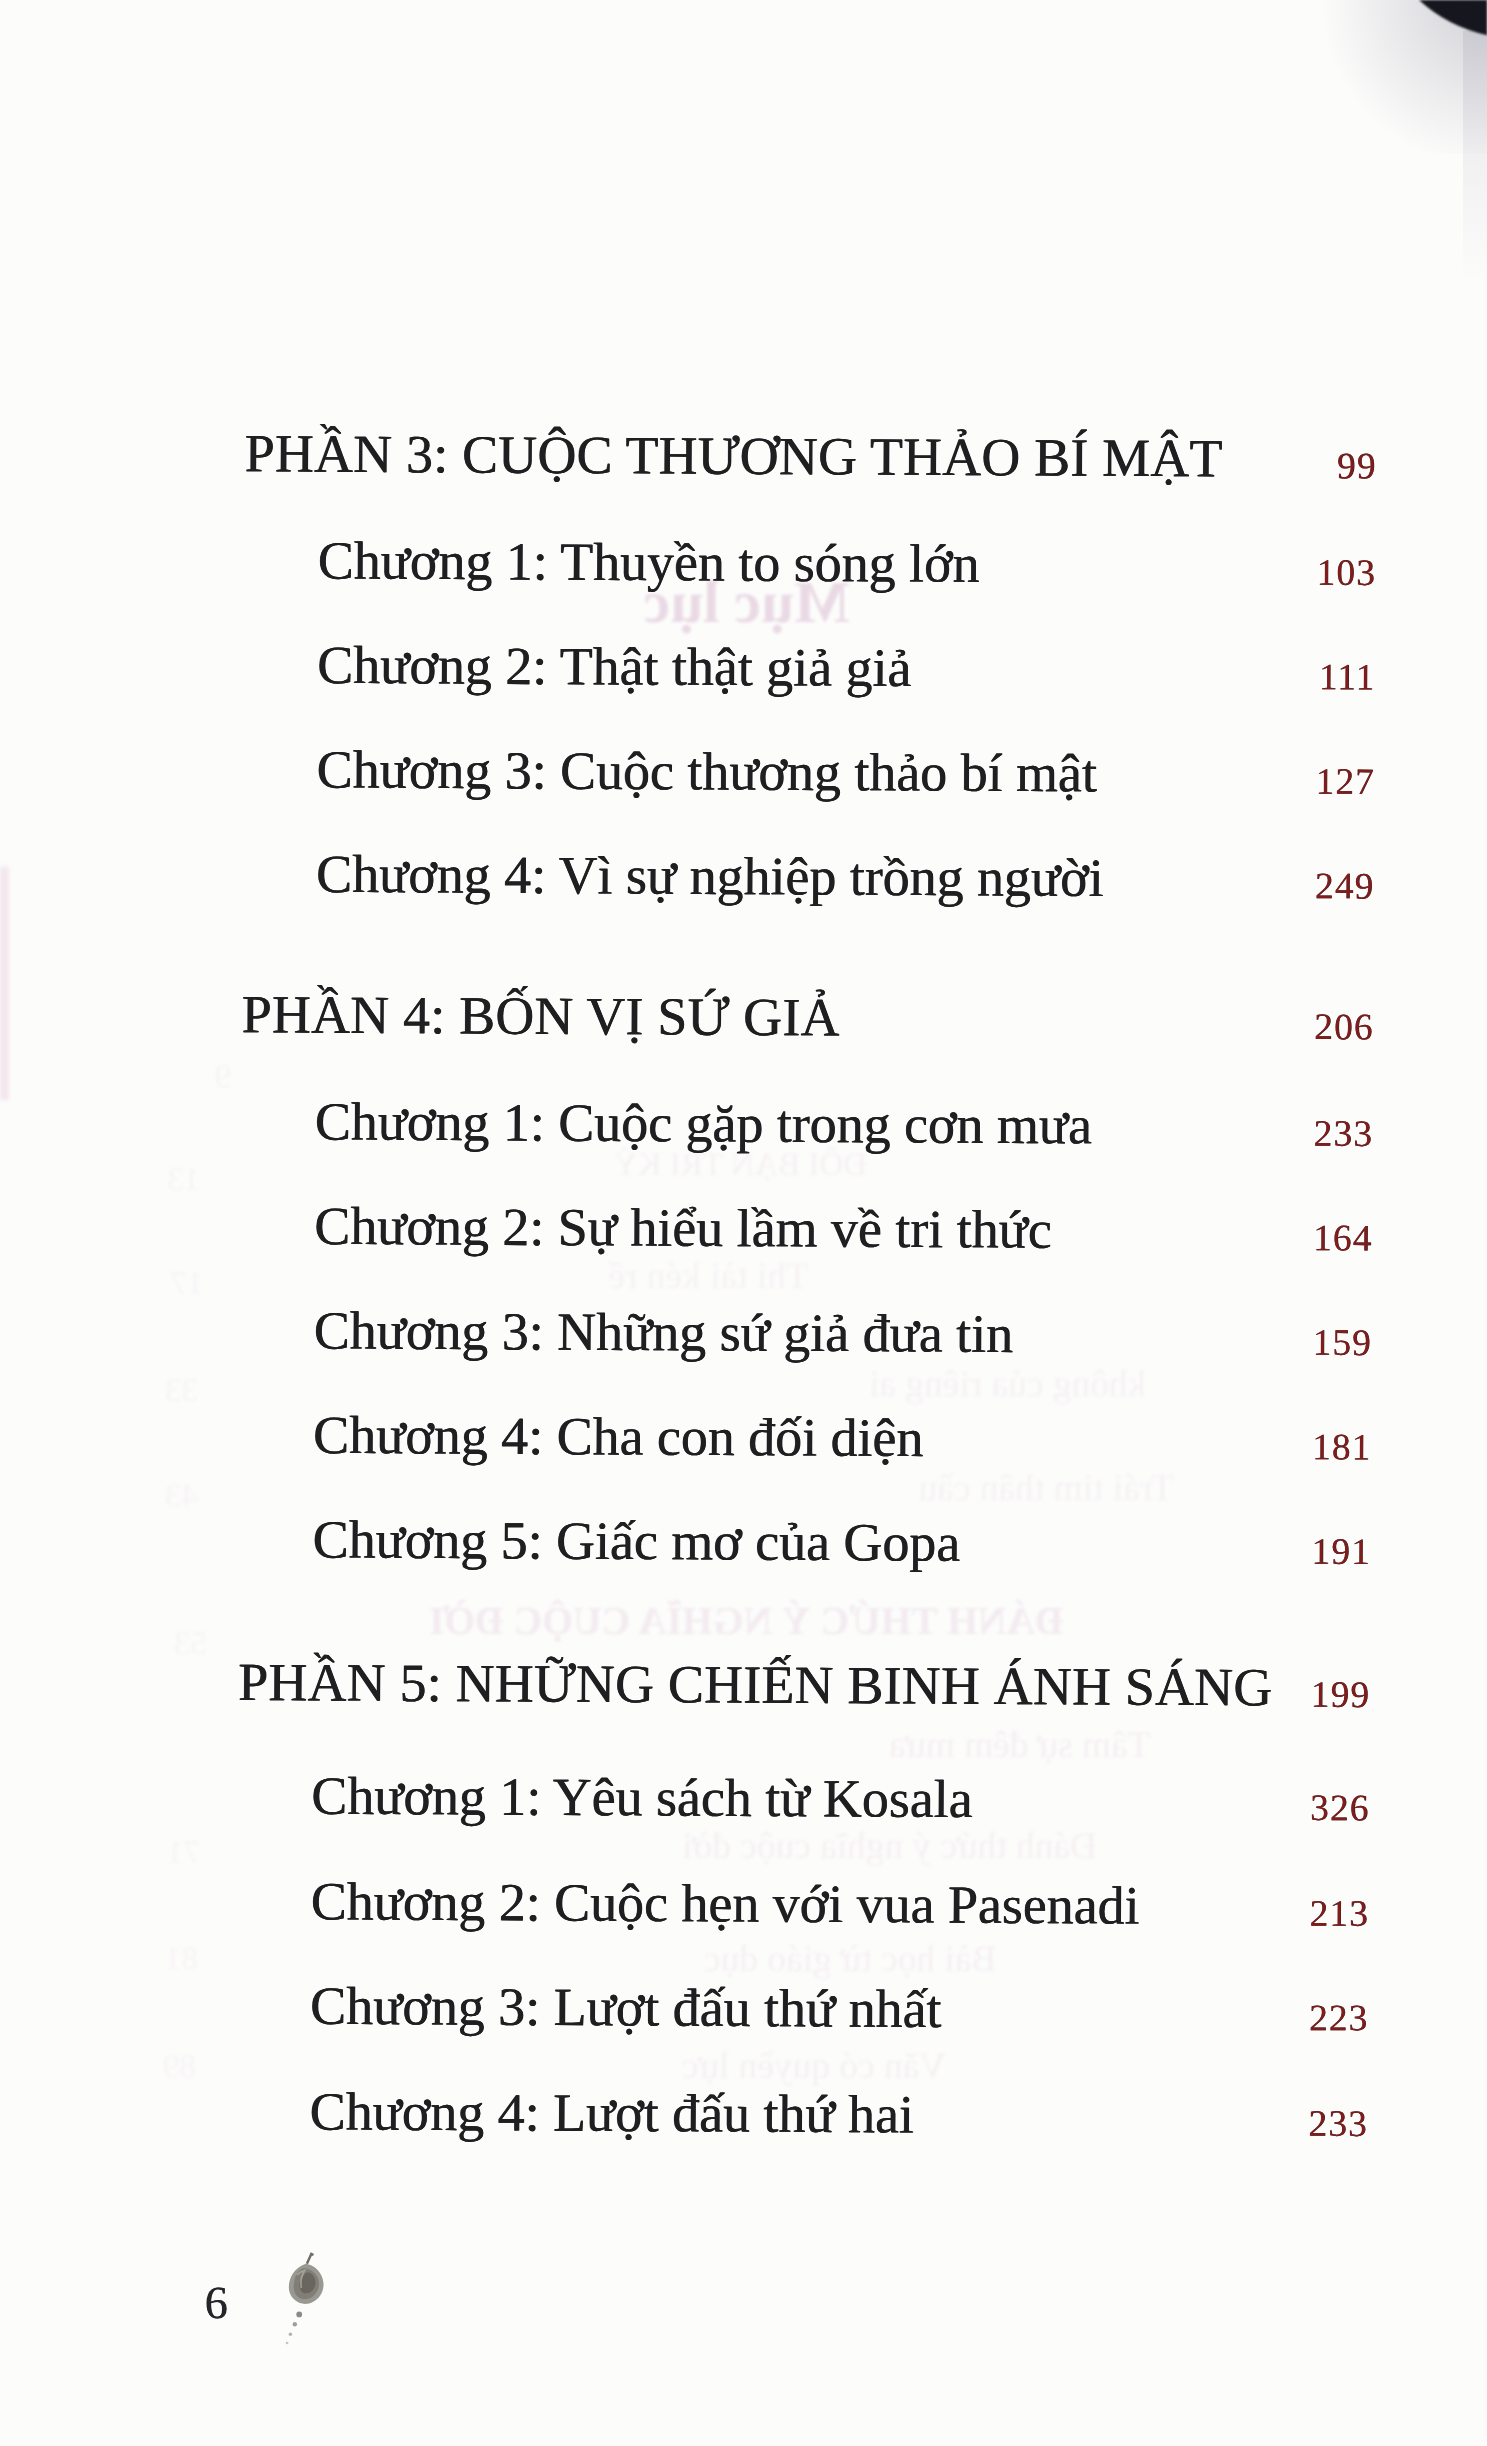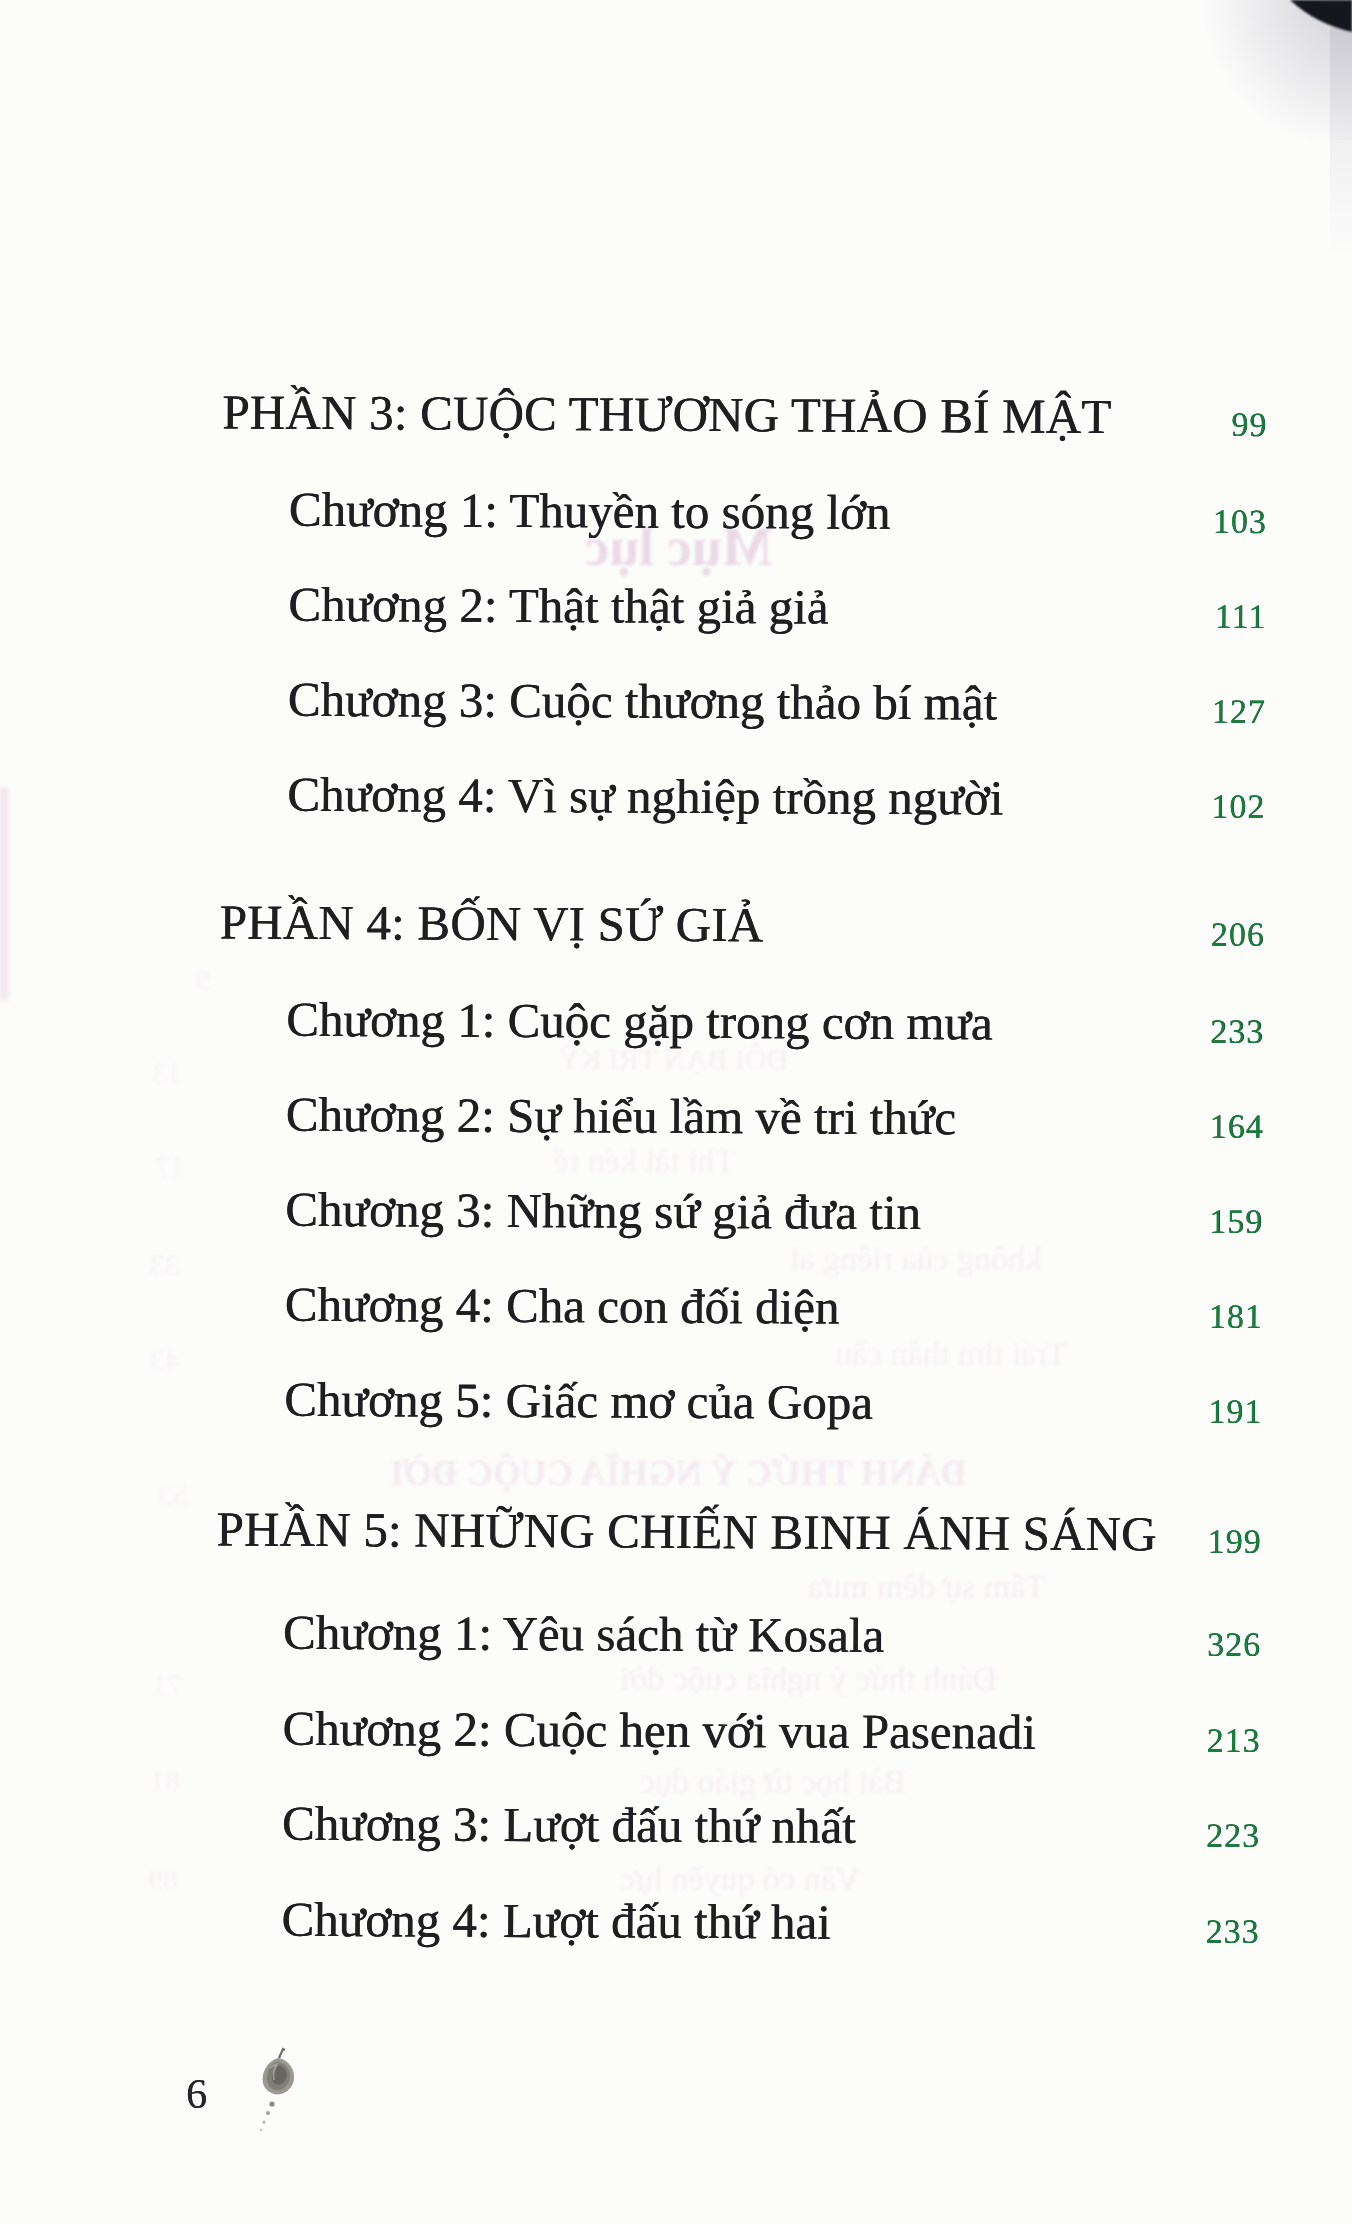--- a/index.html
+++ b/index.html
@@ -20,22 +20,22 @@
     color:#1f1f22;
     text-shadow:0.35px 0 0 #1f1f22,-0.25px 0 0.6px rgba(30,30,34,0.55);
   }
   .row.section .label{
     left:223px;font-size:49px;letter-spacing:0.2px;
   }
   .row.chapter .label{
     left:290px;font-size:49px;
   }
   .row .pagenum{
-    position:absolute;right:84px;top:17px;
-    font-size:34px;color:#15803d;letter-spacing:1px;
+    position:absolute;right:100px;top:17px;
+    font-size:34px;color:#7f1d1d;letter-spacing:1px;
     font-feature-settings:"onum" 1;font-variant-numeric:oldstyle-nums;
     text-shadow:0.3px 0 0 #1f1f22;
   }
   
   .ghost{
     position:absolute;white-space:nowrap;
     transform:scaleX(-1);
     filter:blur(1.6px);
     pointer-events:none;
   }
@@ -99,21 +99,21 @@
       <div class="row chapter" style="top: 578px;">
         <span class="label">Chương 2: Thật thật giả giả</span>
         <span class="pagenum">111</span>
       </div>
       <div class="row chapter" style="top: 673px;">
         <span class="label">Chương 3: Cuộc thương thảo bí mật</span>
         <span class="pagenum">127</span>
       </div>
       <div class="row chapter" style="top: 768px;">
         <span class="label">Chương 4: Vì sự nghiệp trồng người</span>
-        <span class="pagenum">102</span>
+        <span class="pagenum">249</span>
       </div>
       <div class="row section" style="top: 896px;">
         <span class="label">PHẦN 4: BỐN VỊ SỨ GIẢ</span>
         <span class="pagenum">206</span>
       </div>
       <div class="row chapter" style="top: 993px;">
         <span class="label">Chương 1: Cuộc gặp trong cơn mưa</span>
         <span class="pagenum">233</span>
       </div>
       <div class="row chapter" style="top: 1088px;">

